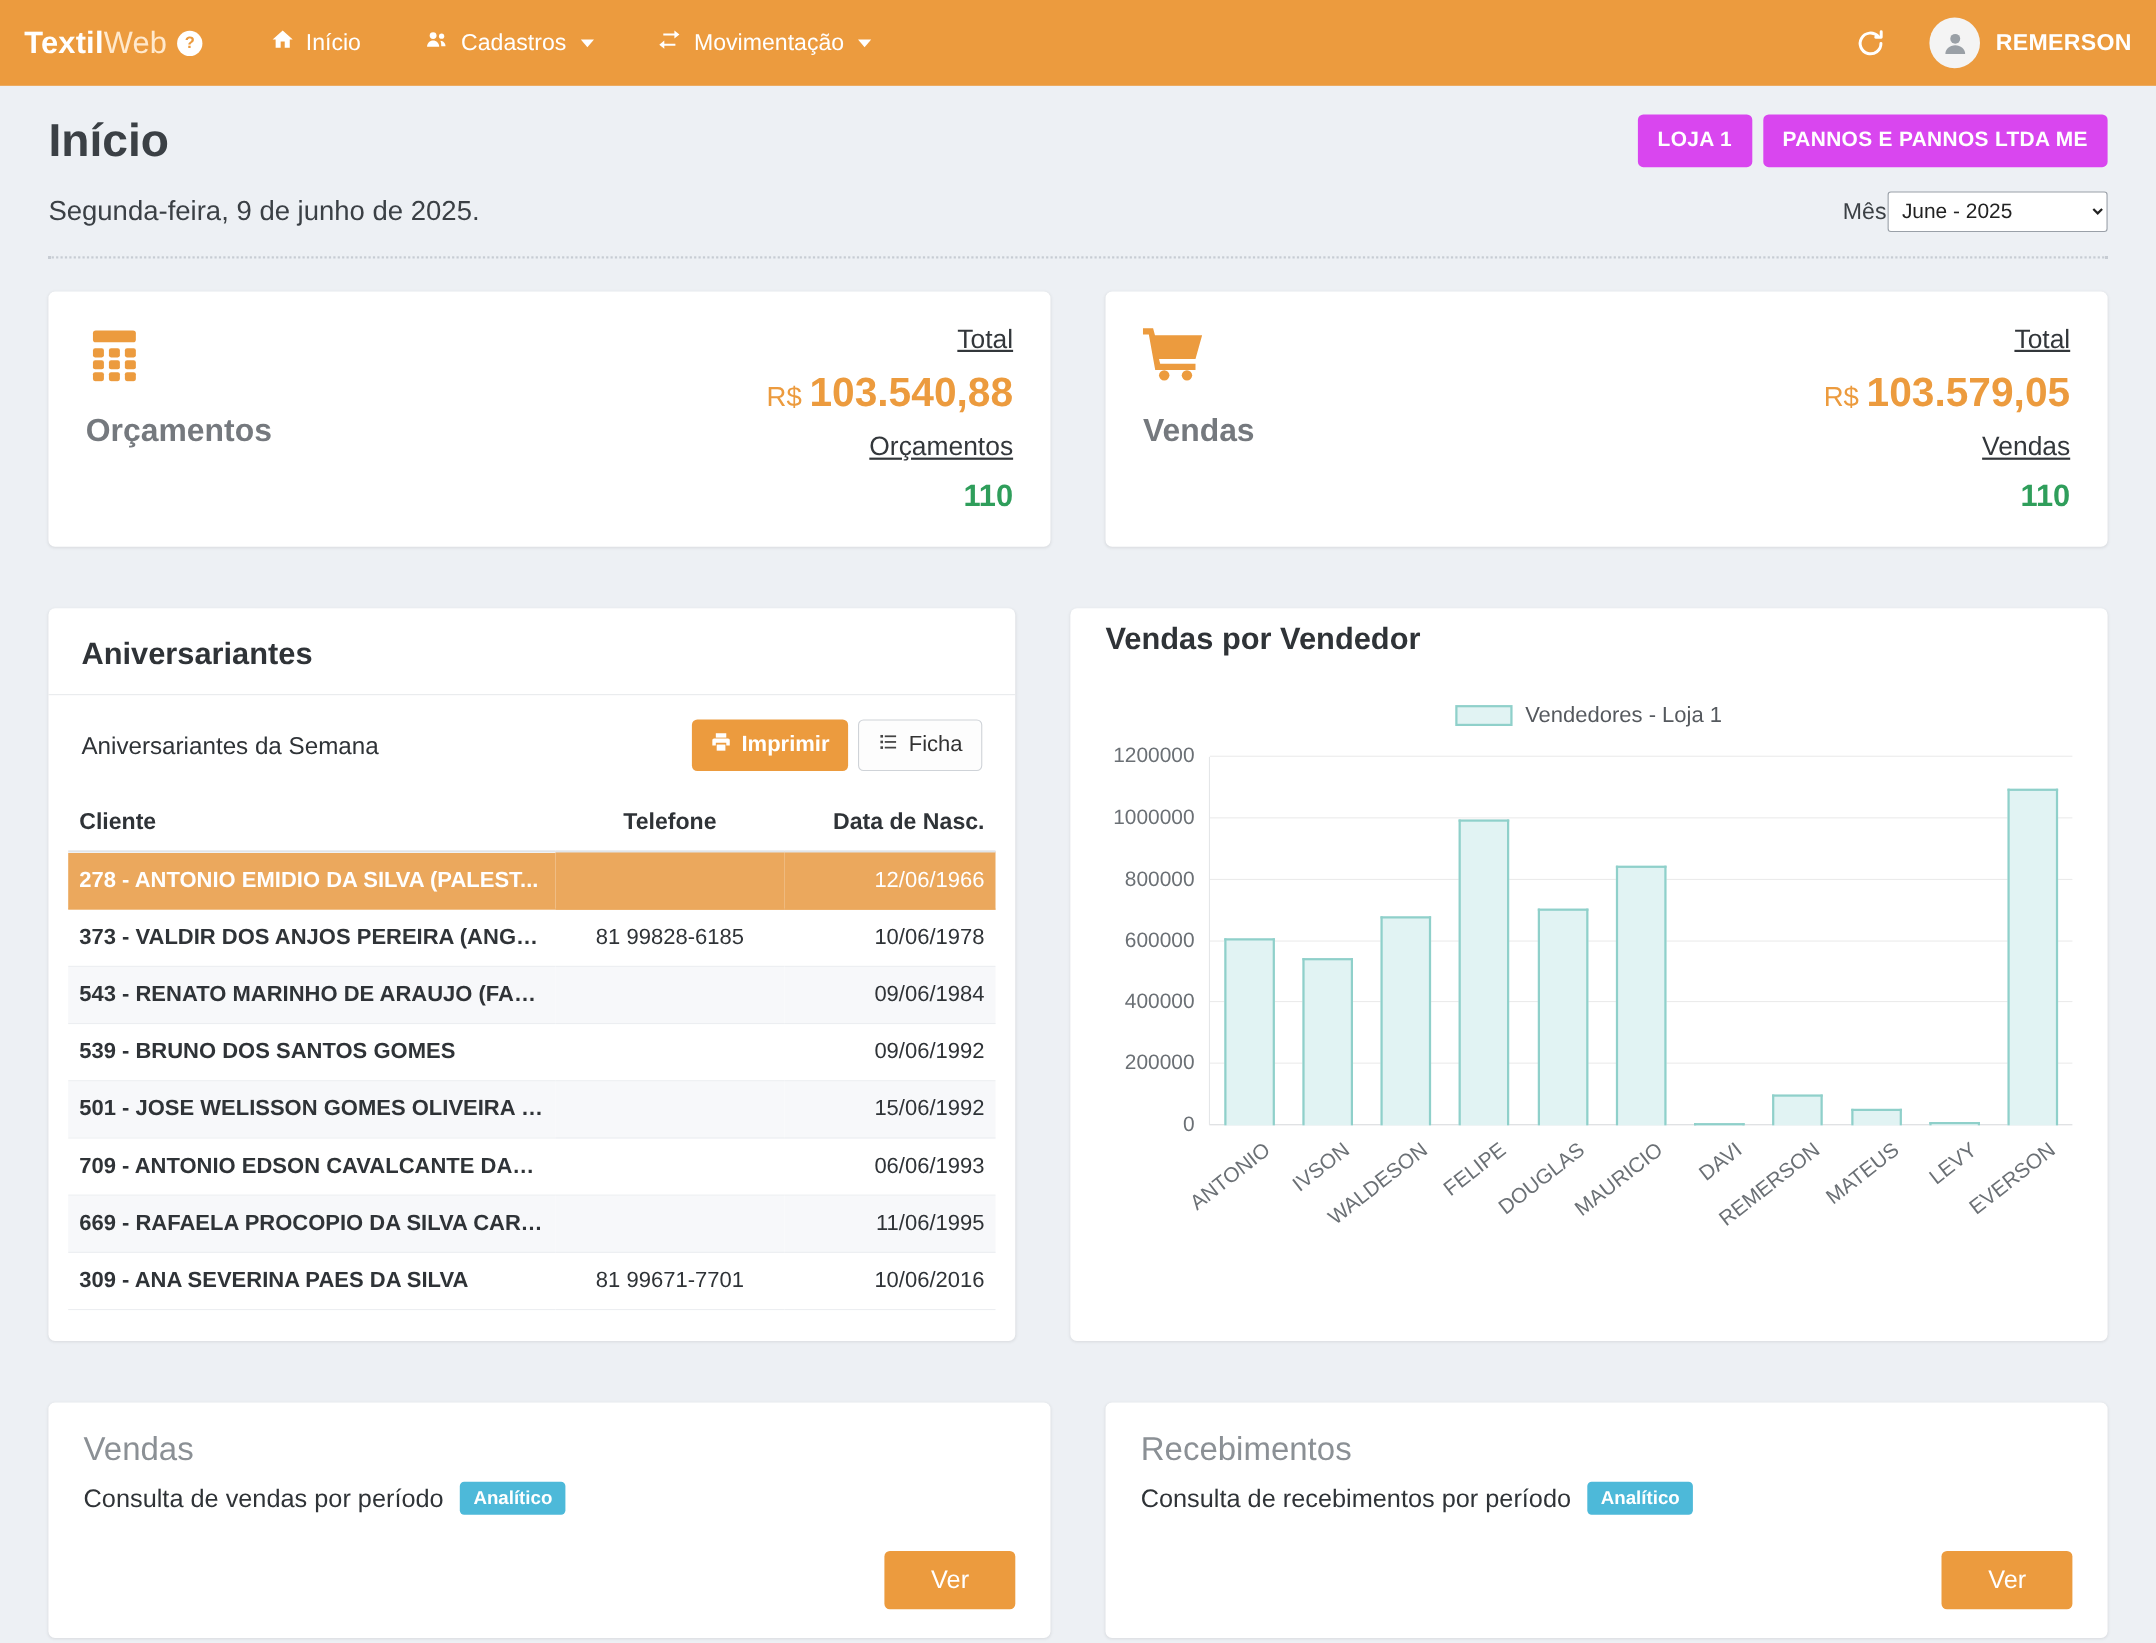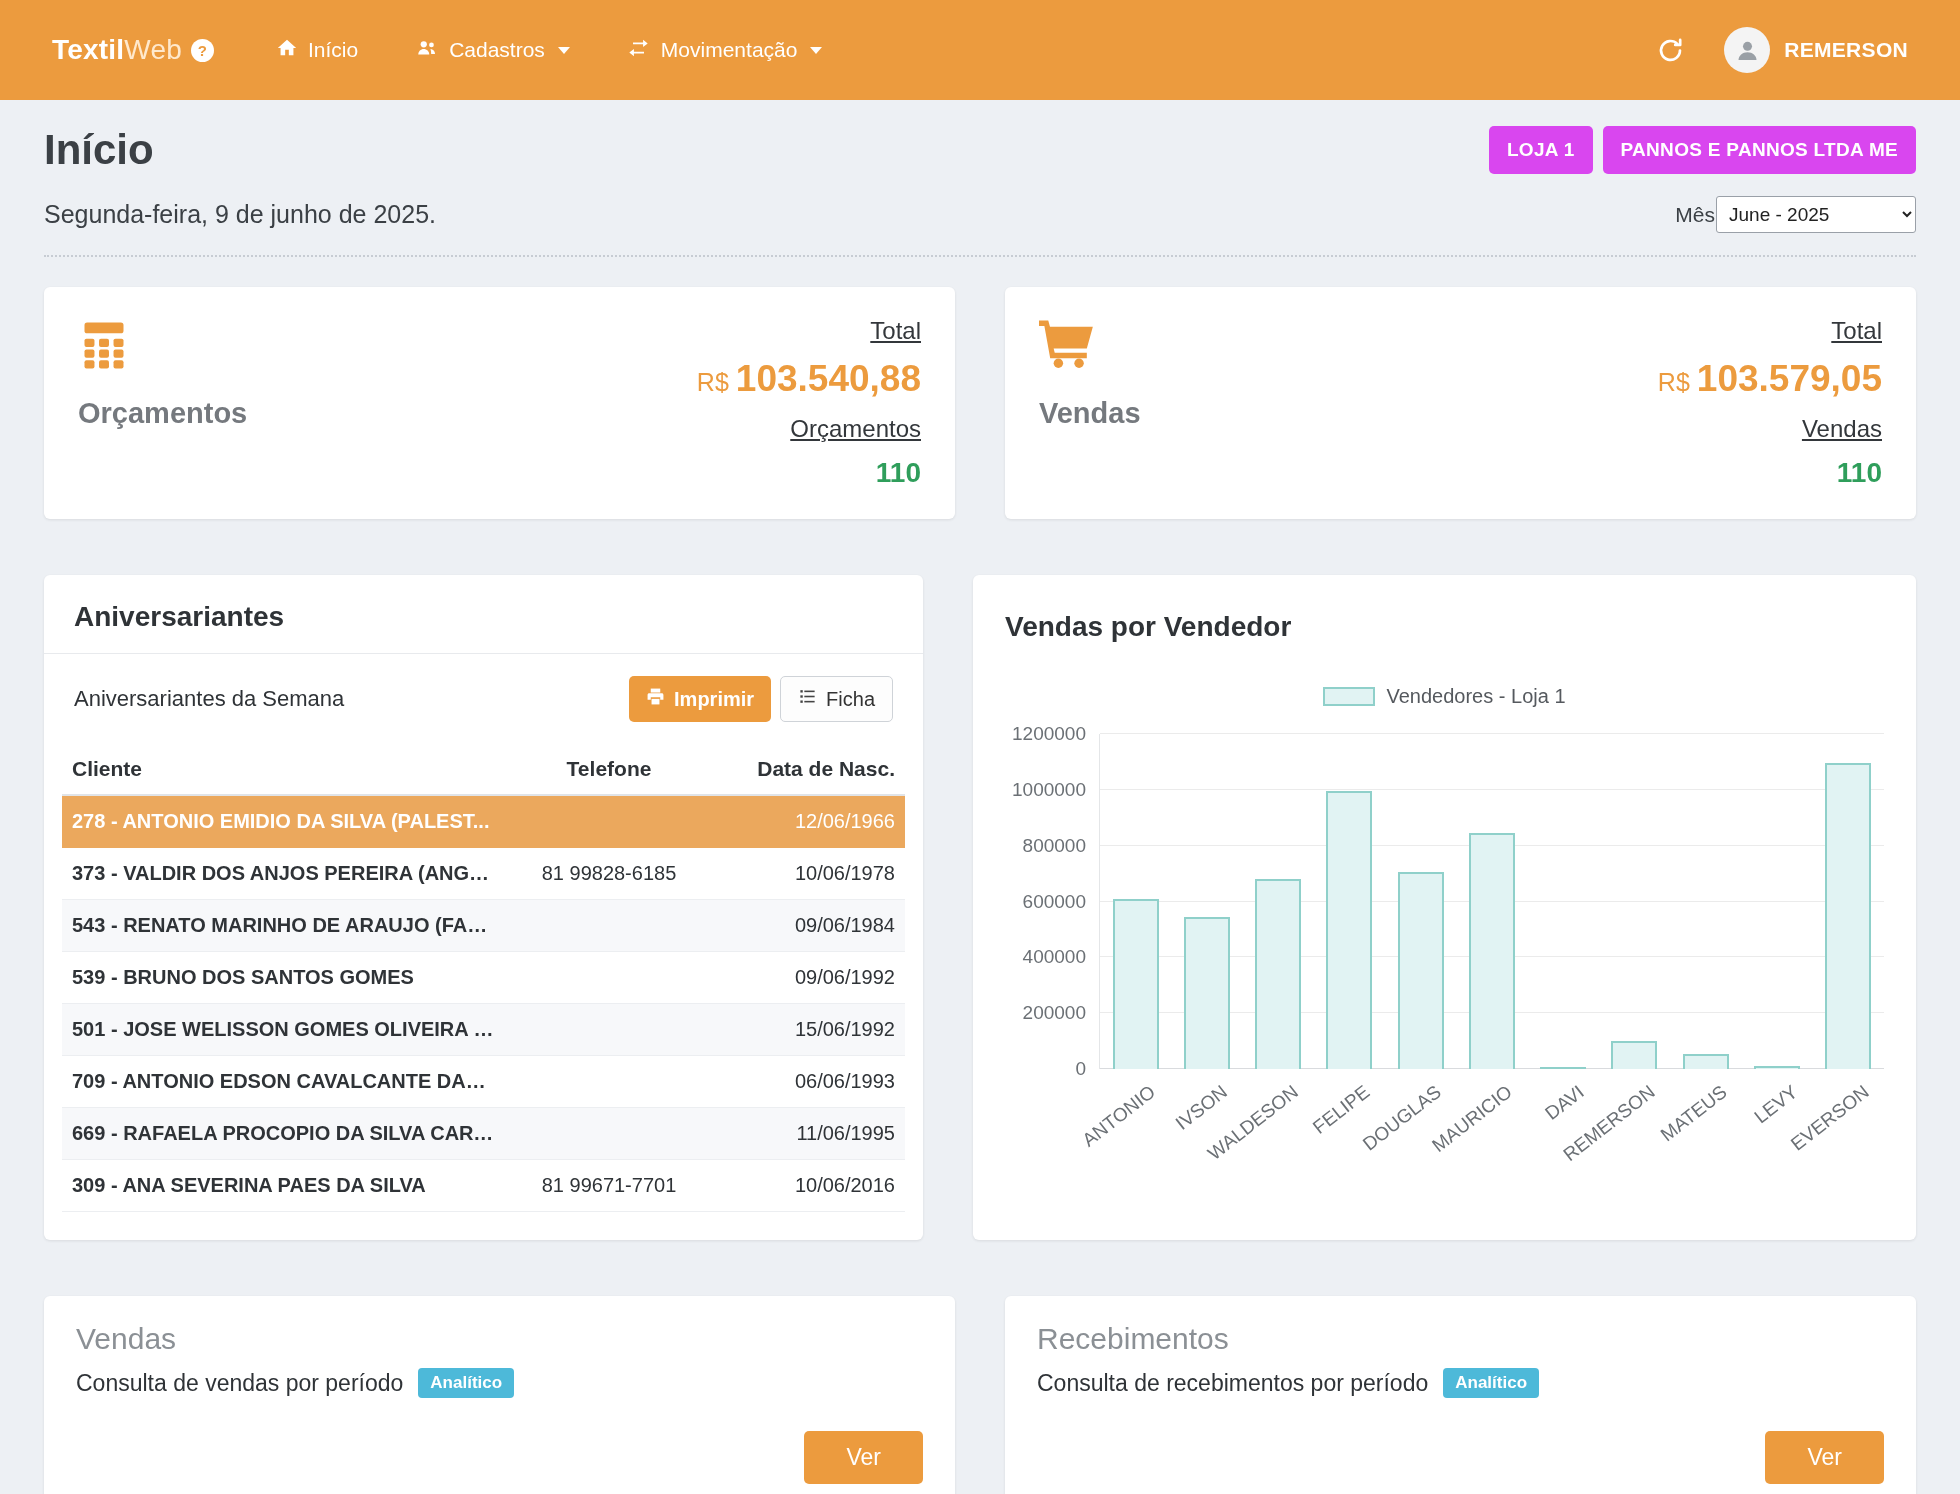--- a/index.html
+++ b/index.html
@@ -5,22 +5,22 @@
   * { margin:0; padding:0; box-sizing:border-box; }
   html, body { width:1960px; }
   body {
     min-height:1494px;
     background:#edf0f4;
     font-family:"Liberation Sans","DejaVu Sans",sans-serif;
     color:#3b4045;
   }
   
   .navbar {
-    height:100px; background:#ec9b3e;
-    display:flex; align-items:center; padding:0 52px;
+    height:78px; background:#ec9b3e;
+    display:flex; align-items:center; padding:0 22px;
   }
   .brand { display:flex; align-items:center; gap:9px; margin-right:62px; cursor:pointer; }
   .brand-text { font-size:28px; font-weight:bold; color:#fff; letter-spacing:.2px; }
   .brand-text .light { font-weight:400; color:#ffe9cd; }
   .help-badge {
     width:23px; height:23px; border-radius:50%; background:#fff;
     color:#ec9b3e; font-size:15px; font-weight:bold;
     display:flex; align-items:center; justify-content:center; cursor:pointer;
   }
   .nav-item {
@@ -104,21 +104,21 @@
   td { padding:14px 10px; border-bottom:1px solid #eceef1; color:#2f3337; }
   th.col-phone, td.col-phone { text-align:center; width:208px; }
   th.col-date, td.col-date { text-align:right; width:192px; }
   td.col-client { font-weight:bold; overflow:hidden; white-space:nowrap; text-overflow:ellipsis; }
   tr.striped { background:#f7f8fa; }
   tr.selected { background:#eba85d; }
   tr.selected td { color:#fff; border-bottom-color:#eba85d; }
   tbody tr { cursor:pointer; }
 
   
-  .chart-card { padding:36px 32px; }
+  .chart-card { padding:12px 32px; }
   .chart-wrap { margin-top:42px; }
   .chart-legend {
     display:flex; justify-content:center; align-items:center; gap:11px;
     font-size:20px; color:#55595e; margin-bottom:26px; cursor:pointer;
   }
   .legend-swatch { width:52px; height:19px; background:#e1f3f3; border:2px solid #8fd0ca; }
   .chart-body { display:flex; }
   .y-axis { width:94px; position:relative; flex:none; }
   .y-tick {
     position:absolute; right:13px; transform:translateY(50%);

